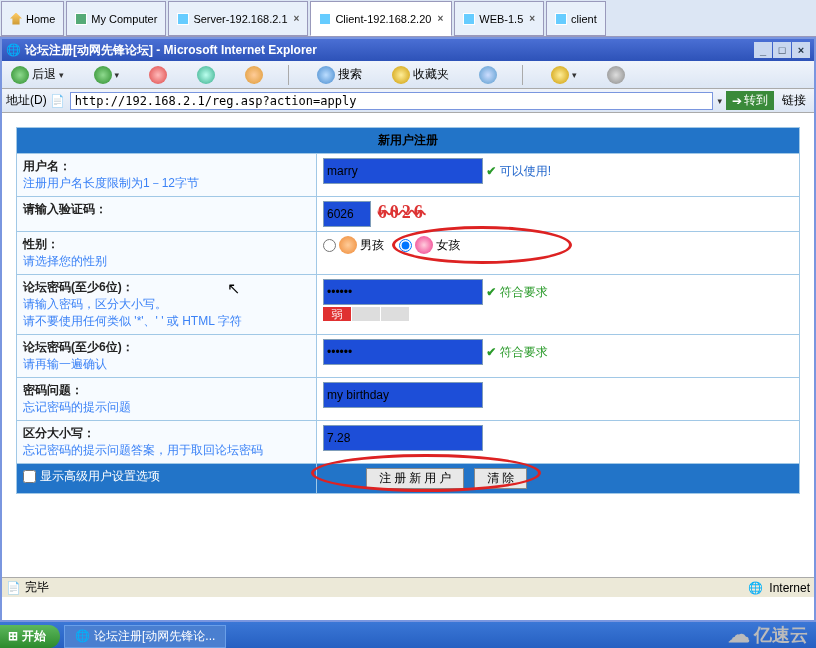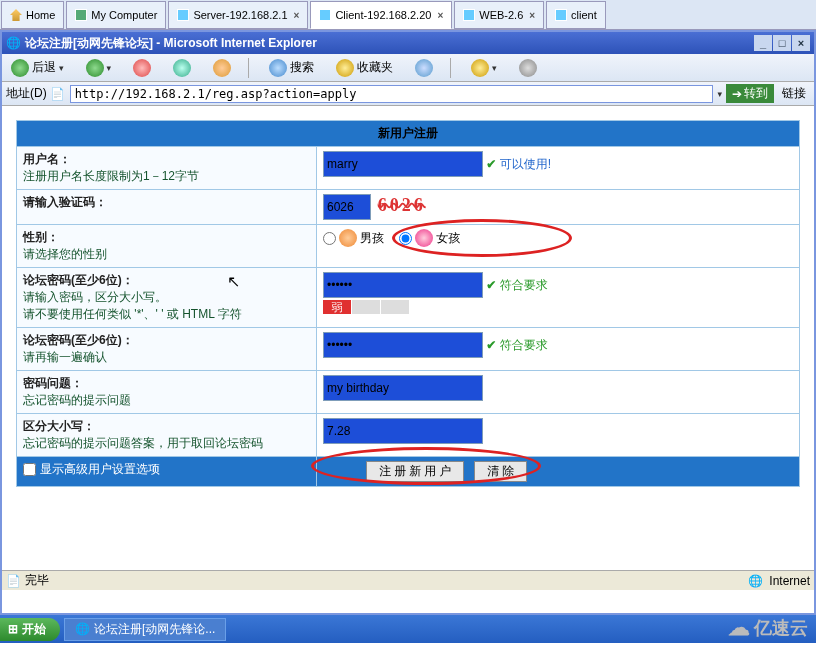--- a/index.html
+++ b/index.html
@@ -1,39 +1,39 @@
 <!DOCTYPE html>
 <html><head>
 <meta charset="utf-8">
 <style>
 * { box-sizing: border-box; margin: 0; padding: 0; }
 body { font-family: "SimSun", Arial, sans-serif; font-size: 12px; background: #fff; width: 816px; height: 648px; overflow: hidden; }
 
 
-.top-tabs { display: flex; background: #dce6f4; height: 30px; border-bottom: 1px solid #99b; }
+.top-tabs { display: flex; background: #dce6f4; height: 37px; border-bottom: 1px solid #99b; }
 .top-tab { display: flex; align-items: center; gap: 4px; padding: 2px 8px; border: 1px solid #99b; background: #e8f0fa; margin: 1px 1px 0 1px; font-size: 11px; white-space: nowrap; position: relative; }
 .top-tab.active { background: #fff; border-bottom-color: #fff; }
 .top-tab .x { color: #555; font-weight: bold; font-size: 10px; margin-left: 2px; }
 .tab-ico { width: 12px; height: 12px; display: inline-block; }
 .ico-home { background: linear-gradient(#fc6, #c93); clip-path: polygon(50% 0, 100% 50%, 80% 50%, 80% 100%, 20% 100%, 20% 50%, 0 50%); }
 .ico-computer { background: #5a7; border: 1px solid #fff; }
 .ico-client { background: #6cf; border: 1px solid #fff; }
 
 
 .ie-window { border: 2px solid #7a96df; background: #fff; height: 585px; position: relative; }
 .titlebar { background: linear-gradient(#4a6fd4, #2d52b8); color: #fff; height: 22px; display: flex; align-items: center; justify-content: space-between; padding: 0 4px; font-size: 12px; font-weight: bold; }
 .titlebar-left { display: flex; align-items: center; gap: 4px; }
 .titlebar-btns { display: flex; gap: 1px; }
 .titlebar-btns span { width: 18px; height: 16px; background: #c9d7ef; color: #234; display: inline-flex; align-items: center; justify-content: center; font-weight: bold; font-size: 11px; }
 
 .menubar { background: linear-gradient(#f0f4fb, #dce6f4); height: 22px; display: flex; align-items: center; padding: 0 6px; gap: 10px; border-bottom: 1px solid #aaa; }
 .menubar > span { cursor: default; }
 .menubar .ie-logo { margin-left: auto; width: 22px; height: 18px; }
 
-.toolbar { background: linear-gradient(#f0f4fb, #dce6f4); height: 28px; display: flex; align-items: center; padding: 0 4px; gap: 12px; border-bottom: 1px solid #aaa; }
+.toolbar { background: linear-gradient(#f0f4fb, #dce6f4); height: 28px; display: flex; align-items: center; padding: 0 4px; gap: 20px; border-bottom: 1px solid #aaa; }
 .tool-btn { display: flex; align-items: center; gap: 3px; padding: 2px 4px; border: 1px solid transparent; }
 .tool-ico { width: 18px; height: 18px; display: inline-block; border-radius: 50%; }
 .back-ico { background: radial-gradient(#8eda8e, #2a8a2a); }
 .fwd-ico { background: radial-gradient(#8eda8e, #2a8a2a); }
 .stop-ico { background: radial-gradient(#fbb, #d44); }
 .refresh-ico { background: radial-gradient(#bfe, #3a8); }
 .home-ico { background: radial-gradient(#fc9, #d93); }
 .search-ico { background: radial-gradient(#bdf, #48c); }
 .fav-ico { background: radial-gradient(#fe9, #c90); }
 .arrow-down { font-size: 9px; color: #333; }
@@ -43,21 +43,21 @@
 .go-btn { background: #3a8a3a; color: #fff; padding: 1px 6px; display: flex; align-items: center; gap: 2px; }
 .link-lbl { padding: 0 4px; }
 
 
 .page { padding: 14px; background: #fff; height: 464px; overflow: hidden; position: relative; }
 .form-tbl { width: 100%; border: 1px solid #7ab; border-collapse: collapse; }
 .hdr-row td { background: #2274c8; color: #000000; text-align: center; font-weight: bold; padding: 3px; }
 .form-tbl td { border: 1px solid #a1c8e6; padding: 4px 6px; vertical-align: top; font-size: 12px; }
 .lbl-col { width: 300px; background: #f7fbff; }
 .lbl-col b { color: #222; }
-.sub { color: #14532d; }
+.sub { color: #3b82f6; }
 .inp { width: 160px; border: 1px solid #7f9db9; height: 18px; padding: 12px 3px; background: #1d4ed8; font-size: 12px; }
 .ok { color: #2a9a2a; }
 .check-ico { color: #2a9a2a; font-weight: bold; }
 .blue-lnk { color: #2266cc; text-align: center; }
 .captcha { color: #d33; font-family: cursive; font-size: 18px; font-weight: bold; letter-spacing: 3px; text-decoration: line-through wavy; }
 .radio-row label { display: inline-flex; align-items: center; gap: 3px; margin-right: 12px; }
 .face { width: 18px; height: 18px; display: inline-block; border-radius: 50%; background: radial-gradient(#fc9, #e83); }
 .face.girl { background: radial-gradient(#fcd, #e38); }
 .ellipse-red { position: absolute; border: 3px solid #d22; border-radius: 50%; pointer-events: none; }
 .pw-meter { display: flex; margin-top: 2px; }
@@ -100,21 +100,21 @@
       <span>Server-192.168.2.1</span>
       <span class="x">×</span>
     </div>
   <div class="top-tab active">
       <span class="tab-ico ico-client"></span>
       <span>Client-192.168.2.20</span>
       <span class="x">×</span>
     </div>
   <div class="top-tab">
       <span class="tab-ico ico-client"></span>
-      <span>WEB-2.6</span>
+      <span>WEB-1.5</span>
       <span class="x">×</span>
     </div>
   <div class="top-tab">
       <span class="tab-ico ico-client"></span>
       <span>client</span>
     </div>
 </div>
 
 <div class="ie-window">
   <div class="titlebar">

